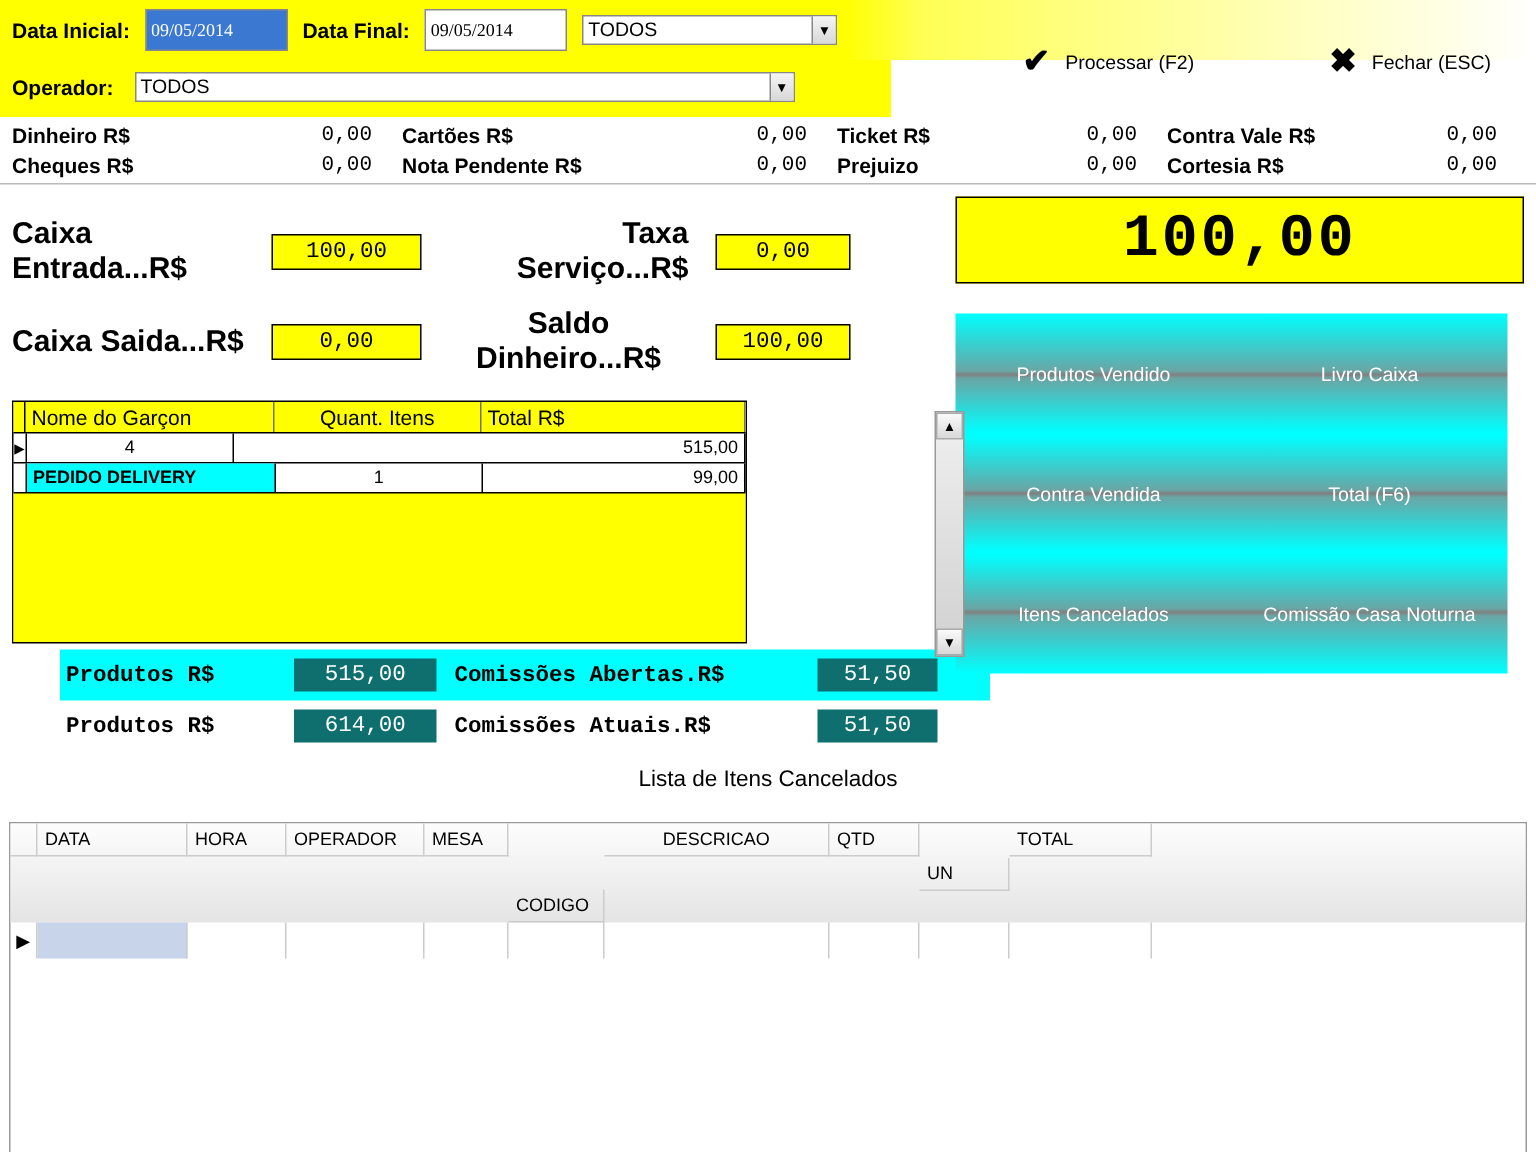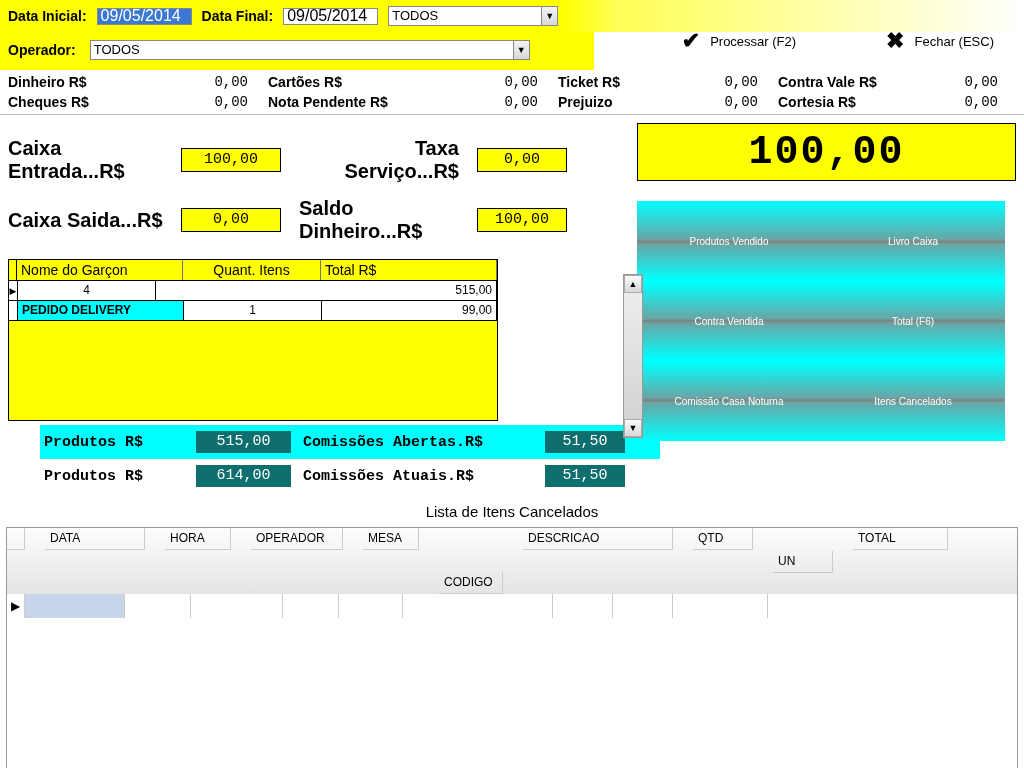--- a/index.html
+++ b/index.html
@@ -14,22 +14,22 @@
   .top-bar {
     background: linear-gradient(90deg, #ffff00 0%, #ffff00 55%, #ffff55 60%, #ffffff 100%);
     padding: 6px 8px;
     display: flex;
     align-items: center;
     gap: 10px;
   }
   .top-bar .date-row { display:flex; align-items:center; gap:10px; }
   .lbl-bold { font-weight: bold; font-size: 14px; }
   .inp {
-    border: 1px solid #888; background:#fff; height:17px; padding:1px 3px;
-    font-family: Liberation Sans, sans-serif; font-size:16px;
+    border: 1px solid #888; background:#fff; height:28px; padding:1px 3px;
+    font-family: Liberation Serif, serif; font-size:12px;
   }
   .date1 { width:95px; background:#3a78d1; color:#fff;}
   .date2 { width:95px; }
   .combo { width:170px; position:relative; border:1px solid #888; background:#fff; height:20px; display:flex; }
   .combo span.txt { flex:1; padding:1px 3px; font-size:13px;}
   .combo .arrow {
     width:16px; border-left:1px solid #888;
     background: linear-gradient(#f4f4f4,#d8d8d8);
     display:flex;align-items:center;justify-content:center;
     font-size:9px;
@@ -112,45 +112,45 @@
     width:368px; height:240px;
     background: linear-gradient(180deg,
       #00ffff 0%, #6aa5a5 16%, #808080 17%, #6aa5a5 18%, #00ffff 33%,
       #00ffff 34%, #6aa5a5 49%, #808080 50%, #6aa5a5 51%, #00ffff 66%,
       #00ffff 67%, #6aa5a5 82%, #808080 83%, #6aa5a5 84%, #00ffff 100%);
     display:grid;
     grid-template-columns:1fr 1fr;
     grid-template-rows:1fr 1fr 1fr;
     color:#fff;
   }
-  .btn-panel div{display:flex;align-items:center;justify-content:center;font-size:10px;cursor:pointer;}
+  .btn-panel div{display:flex;align-items:center;justify-content:center;font-size:13px;cursor:pointer;}
 
   .prod-band {
     width:620px; margin-top:4px;
     font-family:"Courier New",monospace; font-size:15px;margin-left:32px;
   }
   .prod-row{ display:flex; align-items:center; padding:6px 4px; gap:12px;}
   .prod-row.cyan{background:#00ffff;}
   .pv-lbl{width:140px;font-weight:bold;}
   .teal-box{
     background:#0f6e6e; color:#fff; width:95px; height:22px;
     text-align:center; line-height:22px;
   }
   .com-lbl{width:230px;font-weight:bold;}
 
-  .cancel-title{ text-align:center; font-size:15px; margin:10px 0 7px;}
+  .cancel-title{ text-align:center; font-size:15px; margin:10px 0 20px;}
 
   .cancel-grid{
     border:1px solid #999; margin:0 6px; font-size:12px;
   }
-  .cg-hdr{display:flex; background:linear-gradient(#fdfdfd,#e4e4e4);gap:20px;}
+  .cg-hdr{display:flex; background:linear-gradient(#fdfdfd,#e4e4e4);}
   .cg-h{border-right:1px solid #ccc; border-bottom:1px solid #ccc; padding:3px 5px; height:22px;}
   .cg-h.idx{width:18px;}
   .cg-h.data{width:100px;} .cg-h.hora{width:66px;} .cg-h.oper{width:92px;}
-  .cg-h.mesa{width:56px;} .cg-h.cod{width:64px;margin-top:44px;} .cg-h.desc{width:150px;}
+  .cg-h.mesa{width:56px;} .cg-h.cod{width:64px;margin-top:44px;} .cg-h.desc{width:150px;text-align:center;}
   .cg-h.qtd{width:60px;} .cg-h.un{width:60px;margin-top:23px;} .cg-h.total{width:95px;}
   .cg-row{display:flex; height:24px;}
   .cg-c{border-right:1px solid #ccc;}
   .cg-c.idx{width:18px;display:flex;align-items:center;justify-content:center;}
   .cg-c.data{width:100px;background:#c7d4ea;}
   .cg-c.hora{width:66px;}.cg-c.oper{width:92px;}.cg-c.mesa{width:56px;}
   .cg-c.cod{width:64px;}.cg-c.desc{width:150px;}.cg-c.qtd{width:60px;}
   .cg-c.un{width:60px;}.cg-c.total{width:95px;}
 </style>
 </head>
@@ -240,21 +240,21 @@
     <div style="height:14px;"></div>
     <div class="cbox-row">
       <span class="cbox-lbl">Caixa Entrada...R$</span>
       <div class="ybox">100,00</div>
       <span class="cbox-lbl" style="width:160px;text-align:right;">Taxa Serviço...R$</span>
       <div class="ybox sm">0,00</div>
     </div>
     <div class="cbox-row2">
       <span class="cbox-lbl">Caixa Saida...R$</span>
       <div class="ybox">0,00</div>
-      <span class="cbox-lbl" style="width:160px;text-align:left;">Saldo Dinheiro...R$</span>
+      <span class="cbox-lbl" style="width:160px;text-align:center;">Saldo Dinheiro...R$</span>
       <div class="ybox sm">100,00</div>
     </div>
 
     <div class="grid">
       <div class="ghdr">
         <div class="gh1"></div>
         <div class="gh c1">Nome do Garçon</div>
         <div class="gh c2">Quant. Itens</div>
         <div class="gh c3">Total R$</div>
       </div>
@@ -289,22 +289,22 @@
   </div>
 
   <div class="mid-right">
     <div class="total-open-box">100,00</div>
 
     <div class="btn-panel">
       <div>Produtos Vendido</div>
       <div>Livro Caixa</div>
       <div>Contra Vendida</div>
       <div>Total (F6)</div>
+      <div>Itens Cancelados</div>
       <div>Comissão Casa Noturna</div>
-      <div>Itens Cancelados</div>
     </div>
   </div>
 </div>
 
 <div class="scroll-stub">
   <div class="arrup">▲</div>
   <div class="arrdn">▼</div>
 </div>
 
 <div class="cancel-title">Lista de Itens Cancelados</div>

